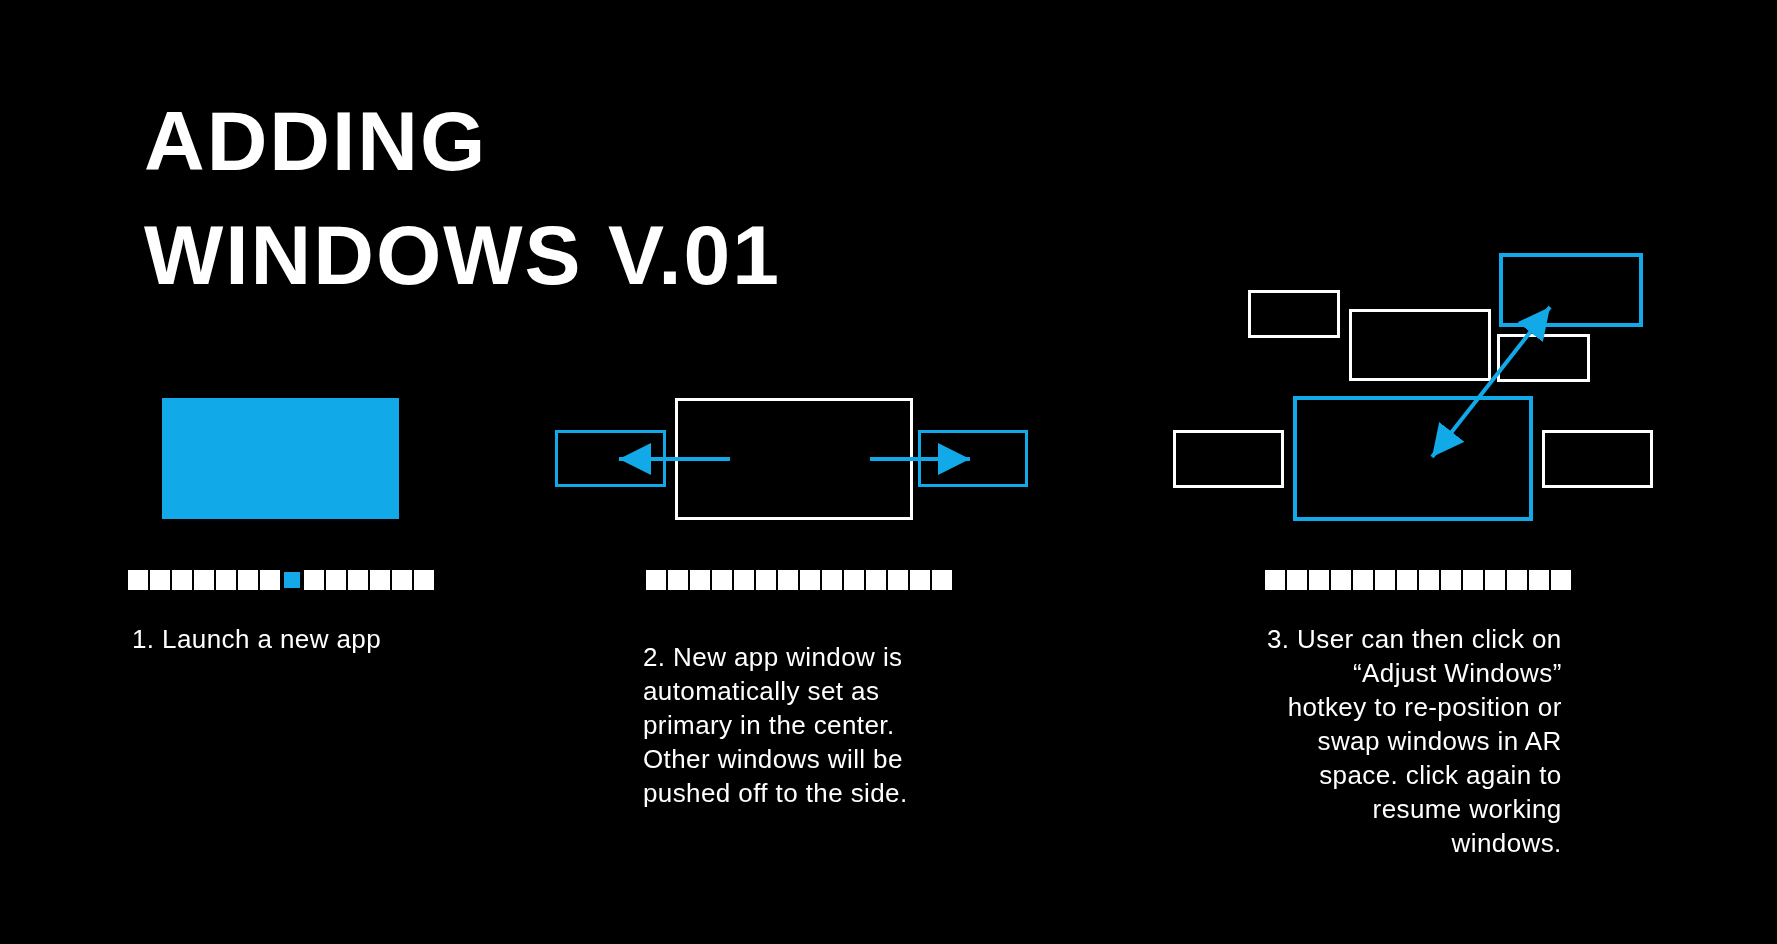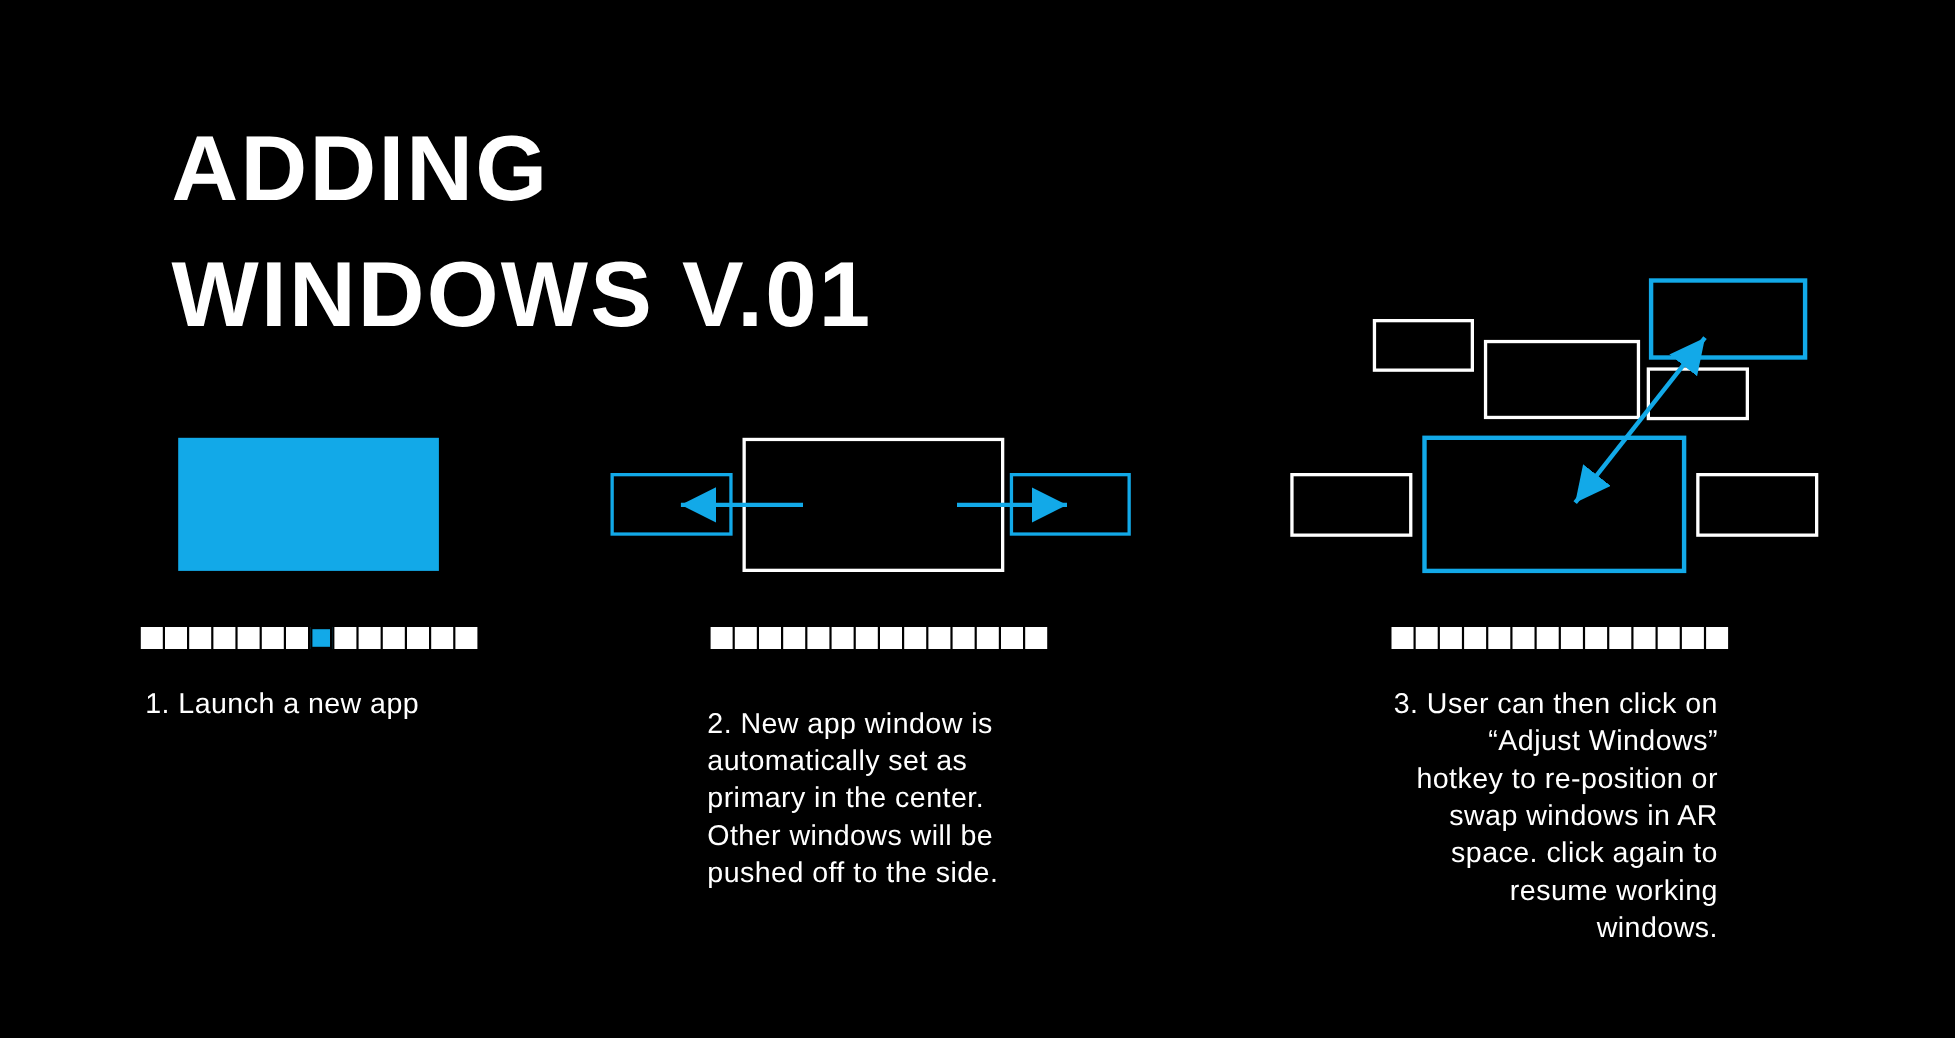--- a/index.html
+++ b/index.html
@@ -16,21 +16,21 @@
     font-family: "Liberation Sans", "DejaVu Sans", sans-serif;
   }
   .layer { position: absolute; inset: 0; }
   .abs { position: absolute; box-sizing: border-box; }
 
   
   #title {
     position: absolute;
     left: 144px;
     top: 84px;
-    margin: 12px;
+    margin: 0;
     font-size: 84px;
     line-height: 114px;
     font-weight: 700;
     letter-spacing: 2px;
     color: var(--white, #fff);
     white-space: pre-line;
   }
 
   
   .caption {

